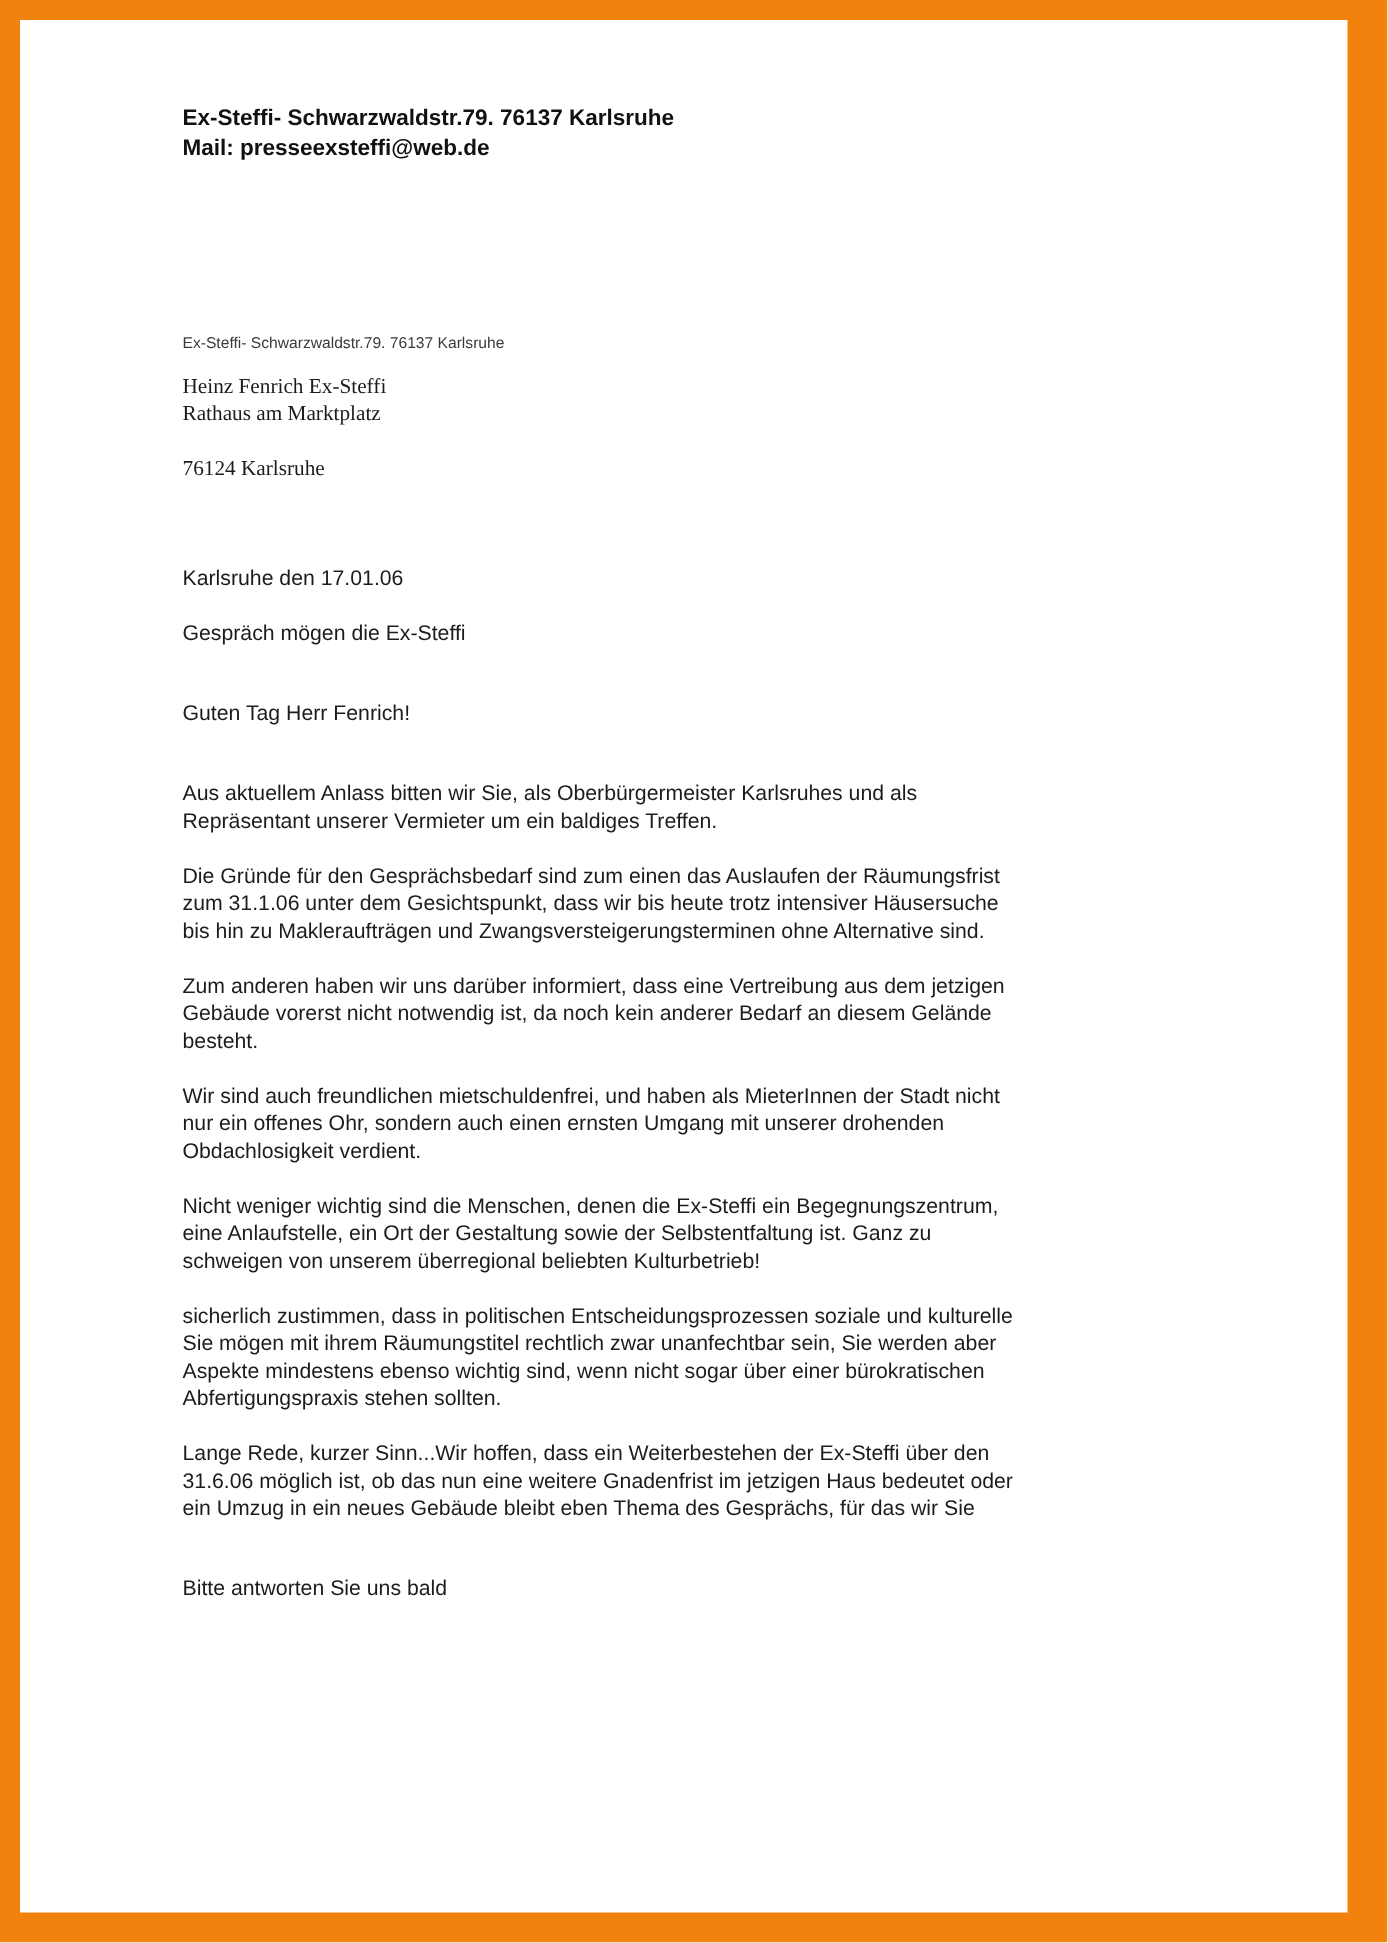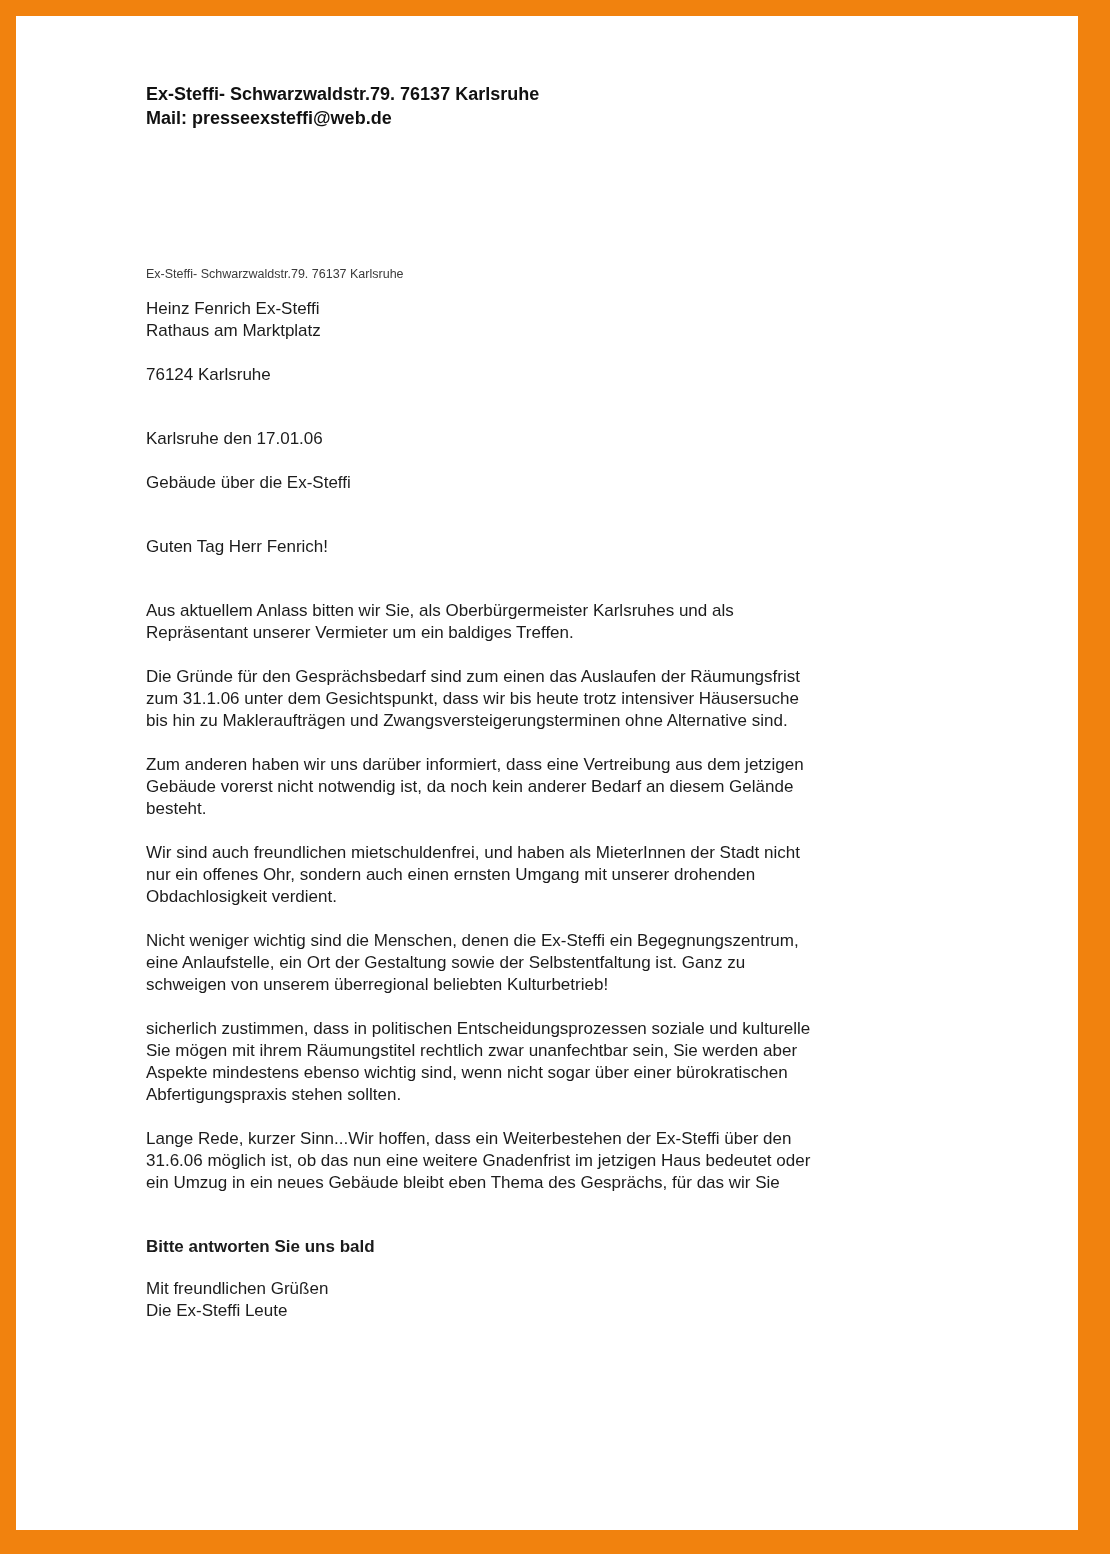--- a/index.html
+++ b/index.html
@@ -36,39 +36,39 @@
     color: #111111;
     margin-bottom: 136px;
   }
   .sender-line {
     font-size: 12.5px;
     line-height: 16px;
     color: #3a3a3a;
     margin-bottom: 16px;
   }
   .recipient {
-    margin-bottom: 42px;
+    margin-bottom: 66px;
+    font-family: Liberation Serif, serif;
   }
   .date-line {
     text-align: left;
     margin-bottom: 22px;
   }
   .subject-line {
     margin-bottom: 42px;
   }
   .salutation {
     margin-bottom: 42px;
   }
   .para {
     margin: 0 0 22px 0;
   }
   .closing-request {
     margin-top: 42px;
     margin-bottom: 20px;
-    font-weight: bold;
   }
   .signoff {
     margin-top: 18px;
   }
 </style>
 </head>
 <body>
 
 <div class="frame">
   <div class="page">
@@ -83,21 +83,21 @@
 
       <div class="recipient">
           <div>Heinz Fenrich Ex-Steffi</div>
           <div>Rathaus am Marktplatz</div>
           <div>&nbsp;</div>
           <div>76124 Karlsruhe</div>
         </div>
 
       <div class="date-line">Karlsruhe den 17.01.06</div>
 
-      <div class="subject-line">Gebäude über die Ex-Steffi</div>
+      <div class="subject-line">Gespräch mögen die Ex-Steffi</div>
 
       <div class="salutation">Guten Tag Herr Fenrich!</div>
 
       <div class="para">
           <div>Aus aktuellem Anlass bitten wir Sie, als Oberbürgermeister Karlsruhes und als</div>
           <div>Repräsentant unserer Vermieter um ein baldiges Treffen.</div>
         </div>
       <div class="para">
           <div>Die Gründe für den Gesprächsbedarf sind zum einen das Auslaufen der Räumungsfrist</div>
           <div>zum 31.1.06 unter dem Gesichtspunkt, dass wir bis heute trotz intensiver Häusersuche</div>
@@ -125,20 +125,16 @@
           <div>Abfertigungspraxis stehen sollten.</div>
         </div>
       <div class="para">
           <div>Lange Rede, kurzer Sinn...Wir hoffen, dass ein Weiterbestehen der Ex-Steffi über den</div>
           <div>31.6.06 möglich ist, ob das nun eine weitere Gnadenfrist im jetzigen Haus bedeutet oder</div>
           <div>ein Umzug in ein neues Gebäude bleibt eben Thema des Gesprächs, für das wir Sie</div>
         </div>
 
       <div class="closing-request">Bitte antworten Sie uns bald</div>
 
-      <div class="signoff">
-          <div>Mit freundlichen Grüßen</div>
-          <div>Die Ex-Steffi Leute</div>
-        </div>
 
     </div>
   </div>
 </div>
 
 </body></html>

